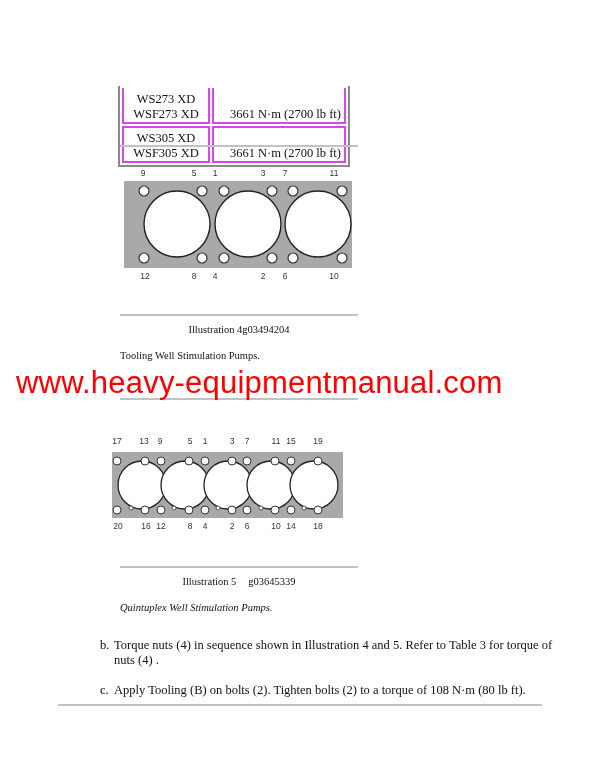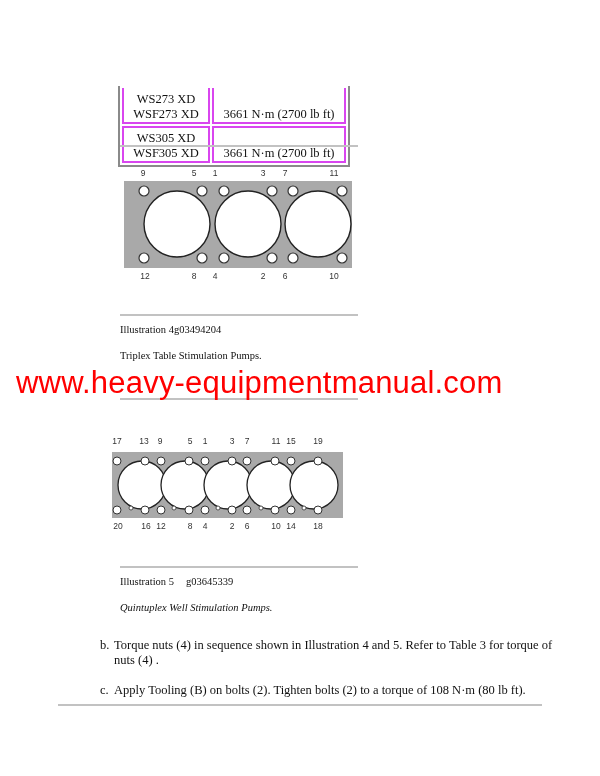--- a/index.html
+++ b/index.html
@@ -7,29 +7,29 @@
          font-family: "Liberation Serif", "DejaVu Serif", serif; color: #111; }
 
   
   .torque-table { position: absolute; left: 118px; top: 38px; width: 232px;
                   border-collapse: separate; border-spacing: 2px;
                   border-left: 2px solid #8a8a8a; border-right: 2px solid #8a8a8a;
                   border-bottom: 2px solid #8a8a8a; margin-top: 48px; }
   .torque-table td { border: 2px solid #d946ef; font-size: 12.5px; line-height: 15px;
                      padding: 0 3px; vertical-align: bottom; height: 33px; }
   .torque-table td.model { width: 78px; text-align: center; }
-  .torque-table td.value { text-align: center; padding-left: 3px; }
+  .torque-table td.value { text-align: right; padding-left: 3px; }
   .torque-table tr:first-child td { border-top: none; height: 34px; }
   .model-line { display: block; }
 
   .rule { position: absolute; height: 2px; background: #c2c2c2; }
 
   .gasket-wrap { position: absolute; }
   .caption-row { position: absolute; left: 120px; width: 238px; font-size: 10.5px;
-                 display: flex; justify-content: flex-start; }
+                 display: flex; justify-content: center; }
   .caption-desc { position: absolute; left: 120px; font-size: 10.5px; }
 
   .watermark { position: absolute; left: 16px; width: 592px; top: 365px; 
                font-family: "Liberation Sans", "DejaVu Sans", sans-serif;
                font-size: 31px; color: #ff0000; letter-spacing: 0.2px; white-space: nowrap; }
 
   .steps { position: absolute; left: 100px; top: 638px; width: 460px; font-size: 12.5px; line-height: 15px; }
   .step { display: flex; margin-bottom: 15px; }
   .step-marker { width: 14px; flex: none; }
   .step-text { flex: 1; }
@@ -95,21 +95,21 @@
         <circle cx="222" cy="98" r="5"></circle>
     </g>
   </svg>
 </div>
 
 <div class="rule" style="left:120px; top:314px; width:238px;"></div>
 <div class="caption-row" style="top:324px;">
   <span>Illustration 4</span>
   <span>g03494204</span>
 </div>
-<div class="caption-desc" style="top:350px;">Triplex Table Stimulation Pumps.</div>
+<div class="caption-desc" style="top:350px;">Tooling Well Stimulation Pumps.</div>
 
 <div class="rule" style="left:120px; top:398px; width:238px;"></div>
 
 <div class="watermark">www.heavy-equipmentmanual.com</div>
 
 <div class="gasket-wrap" style="left:108px; top:433px; width:240px; height:100px;">
   <svg width="240" height="100" viewBox="0 0 240 100">
     <g font-family="Liberation Sans, DejaVu Sans, sans-serif" font-size="8.5" fill="#333" text-anchor="middle">
       <text x="9" y="11">17</text>
       <text x="36" y="11">13</text>

